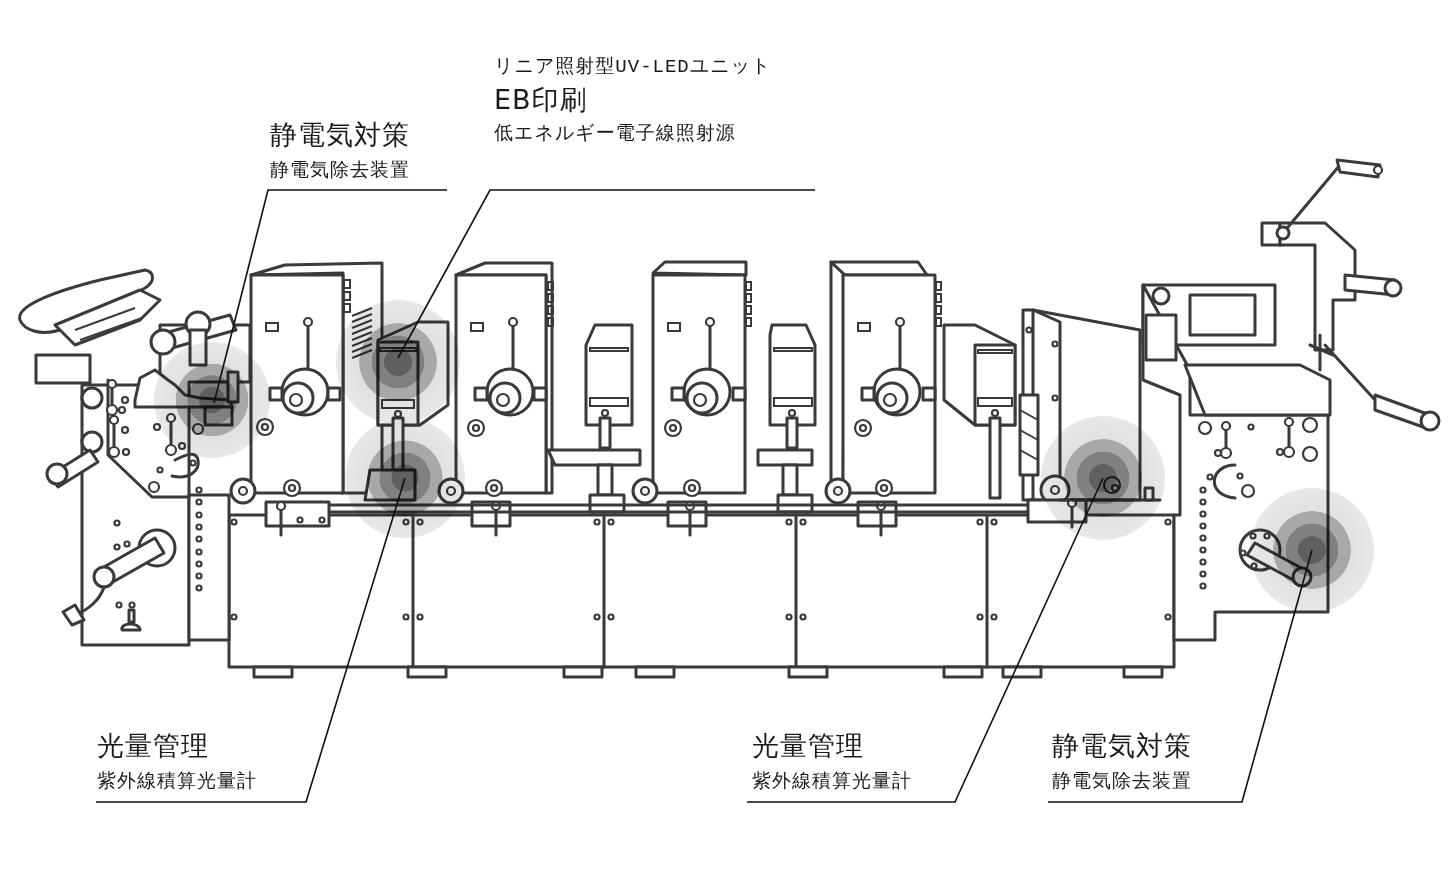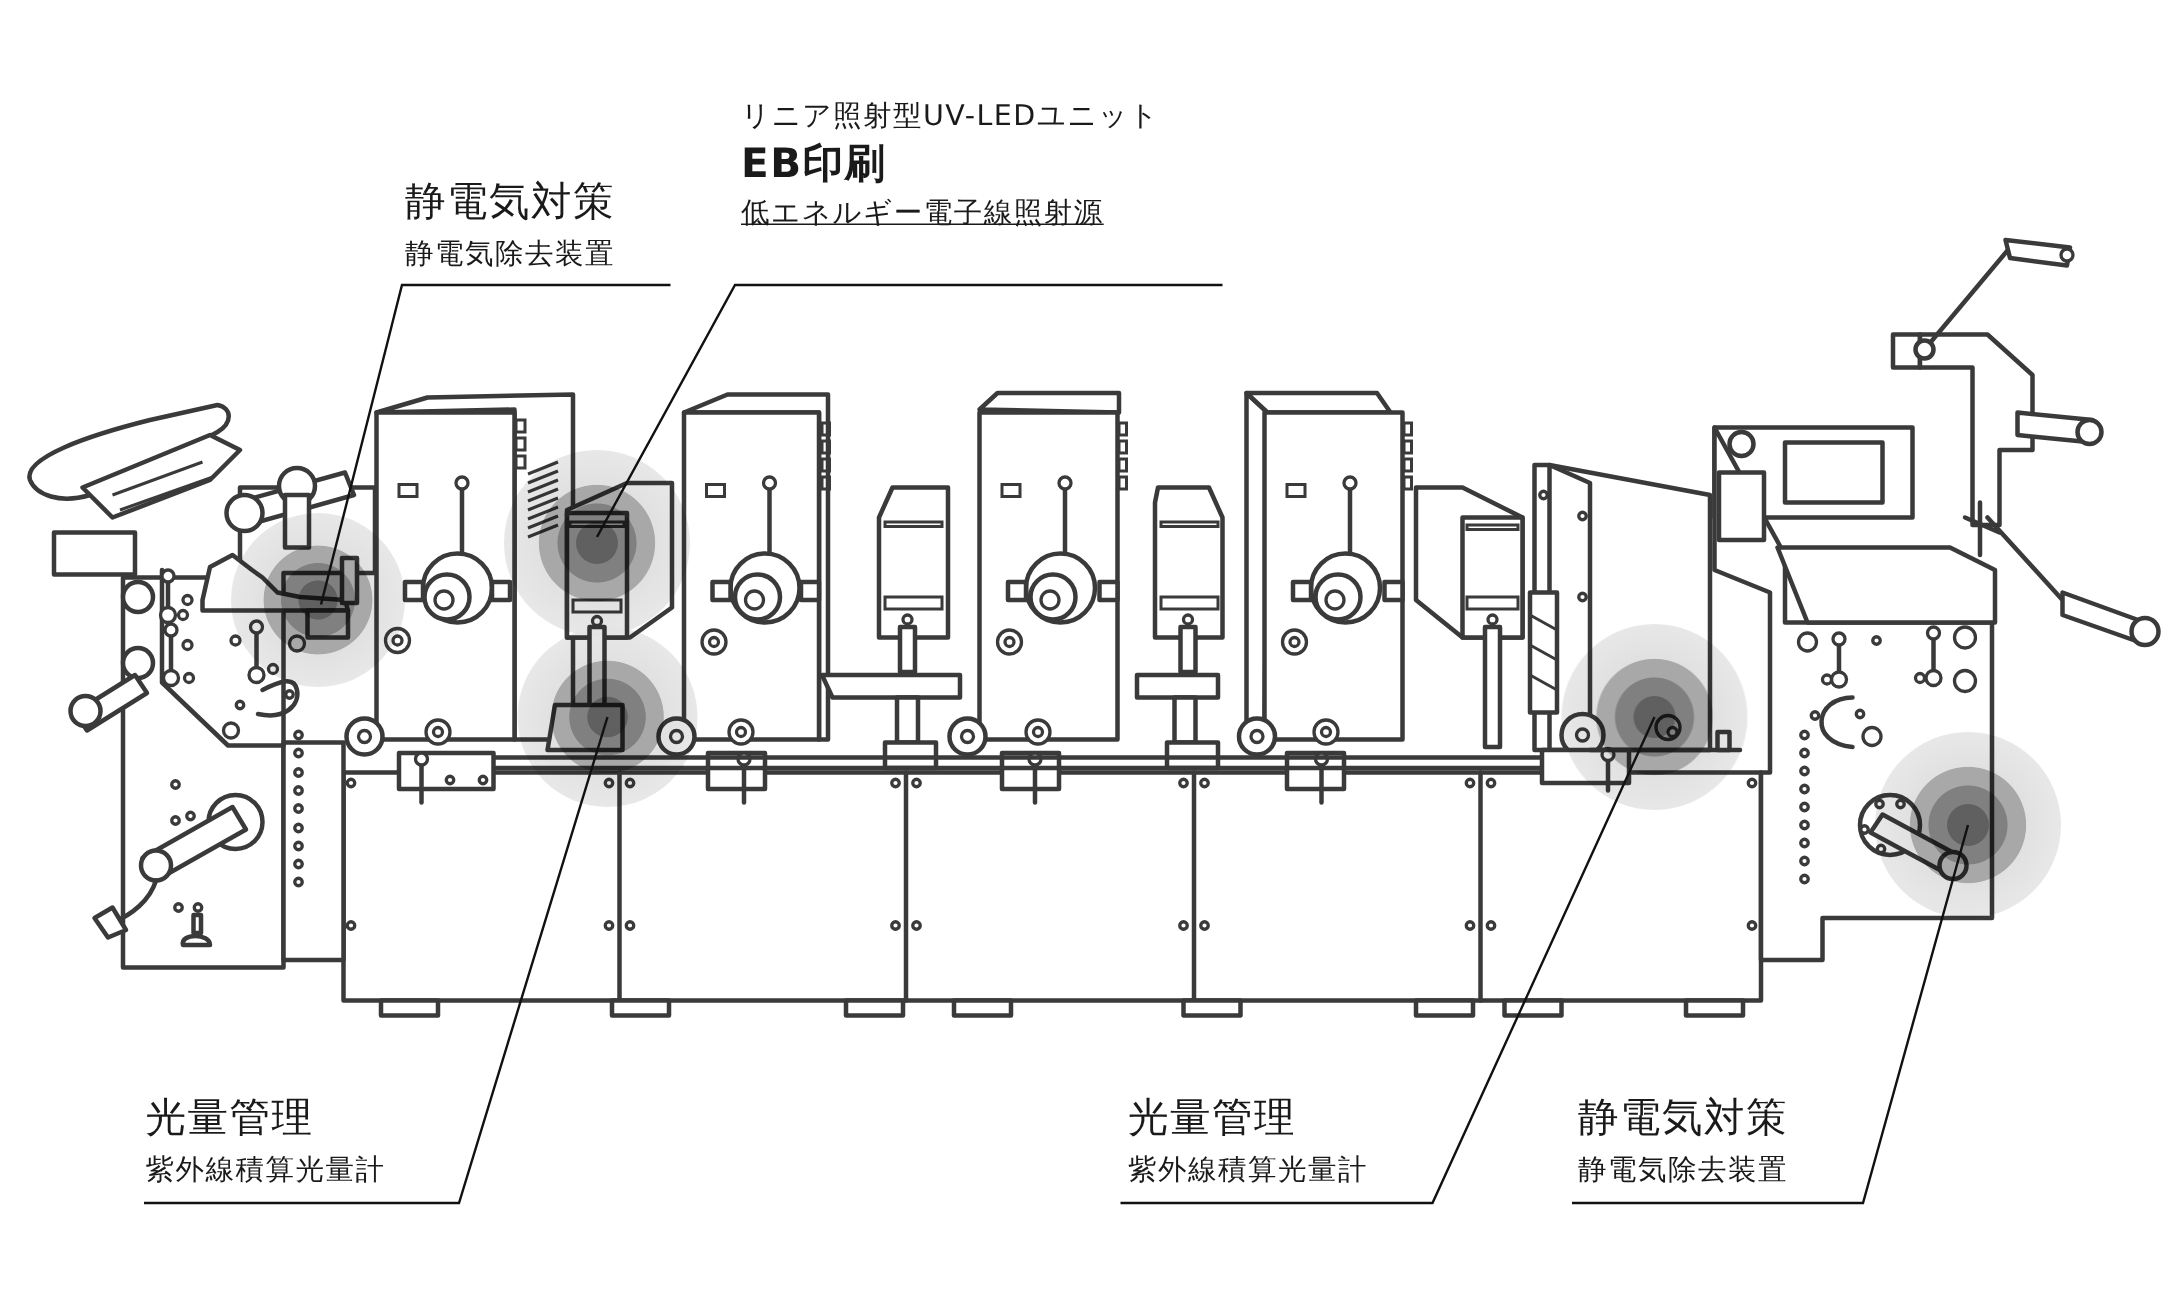--- a/index.html
+++ b/index.html
@@ -387,23 +387,23 @@
   <g>
     <polyline class="leader" points="815,190 490,190 398,358"></polyline>
     <polyline class="leader" points="447,190 268,190 214,403"></polyline>
     <polyline class="leader" points="96,802 306,802 405,478"></polyline>
     <polyline class="leader" points="747,802 955,802 1103,478"></polyline>
     <polyline class="leader" points="1048,802 1242,802 1312,550"></polyline>
   </g>
 </svg>
 
 <div class="callout" style="left:494px; top:48px;">
-  <div class="sub" style="margin-top:16px;">リニア照射型UV-LEDユニット</div>
-  <div class="title" style="margin-top:4px;font-weight:bold;">EB印刷</div>
-  <div class="sub" style="margin-top:3px;text-decoration:underline;">低エネルギー電子線照射源</div>
+  <div class="sub" style="margin-top:6px;font-family:Liberation Mono, monospace;">リニア照射型UV-LEDユニット</div>
+  <div class="title" style="margin-top:4px;">EB印刷</div>
+  <div class="sub" style="margin-top:3px;">低エネルギー電子線照射源</div>
 </div>
 
 <div class="callout" style="left:270px; top:119px;">
   <div class="title">静電気対策</div>
   <div class="sub" style="margin-top:5px;">静電気除去装置</div>
 </div>
 
 <div class="callout" style="left:97px; top:730px;">
   <div class="title">光量管理</div>
   <div class="sub" style="margin-top:5px;">紫外線積算光量計</div>

